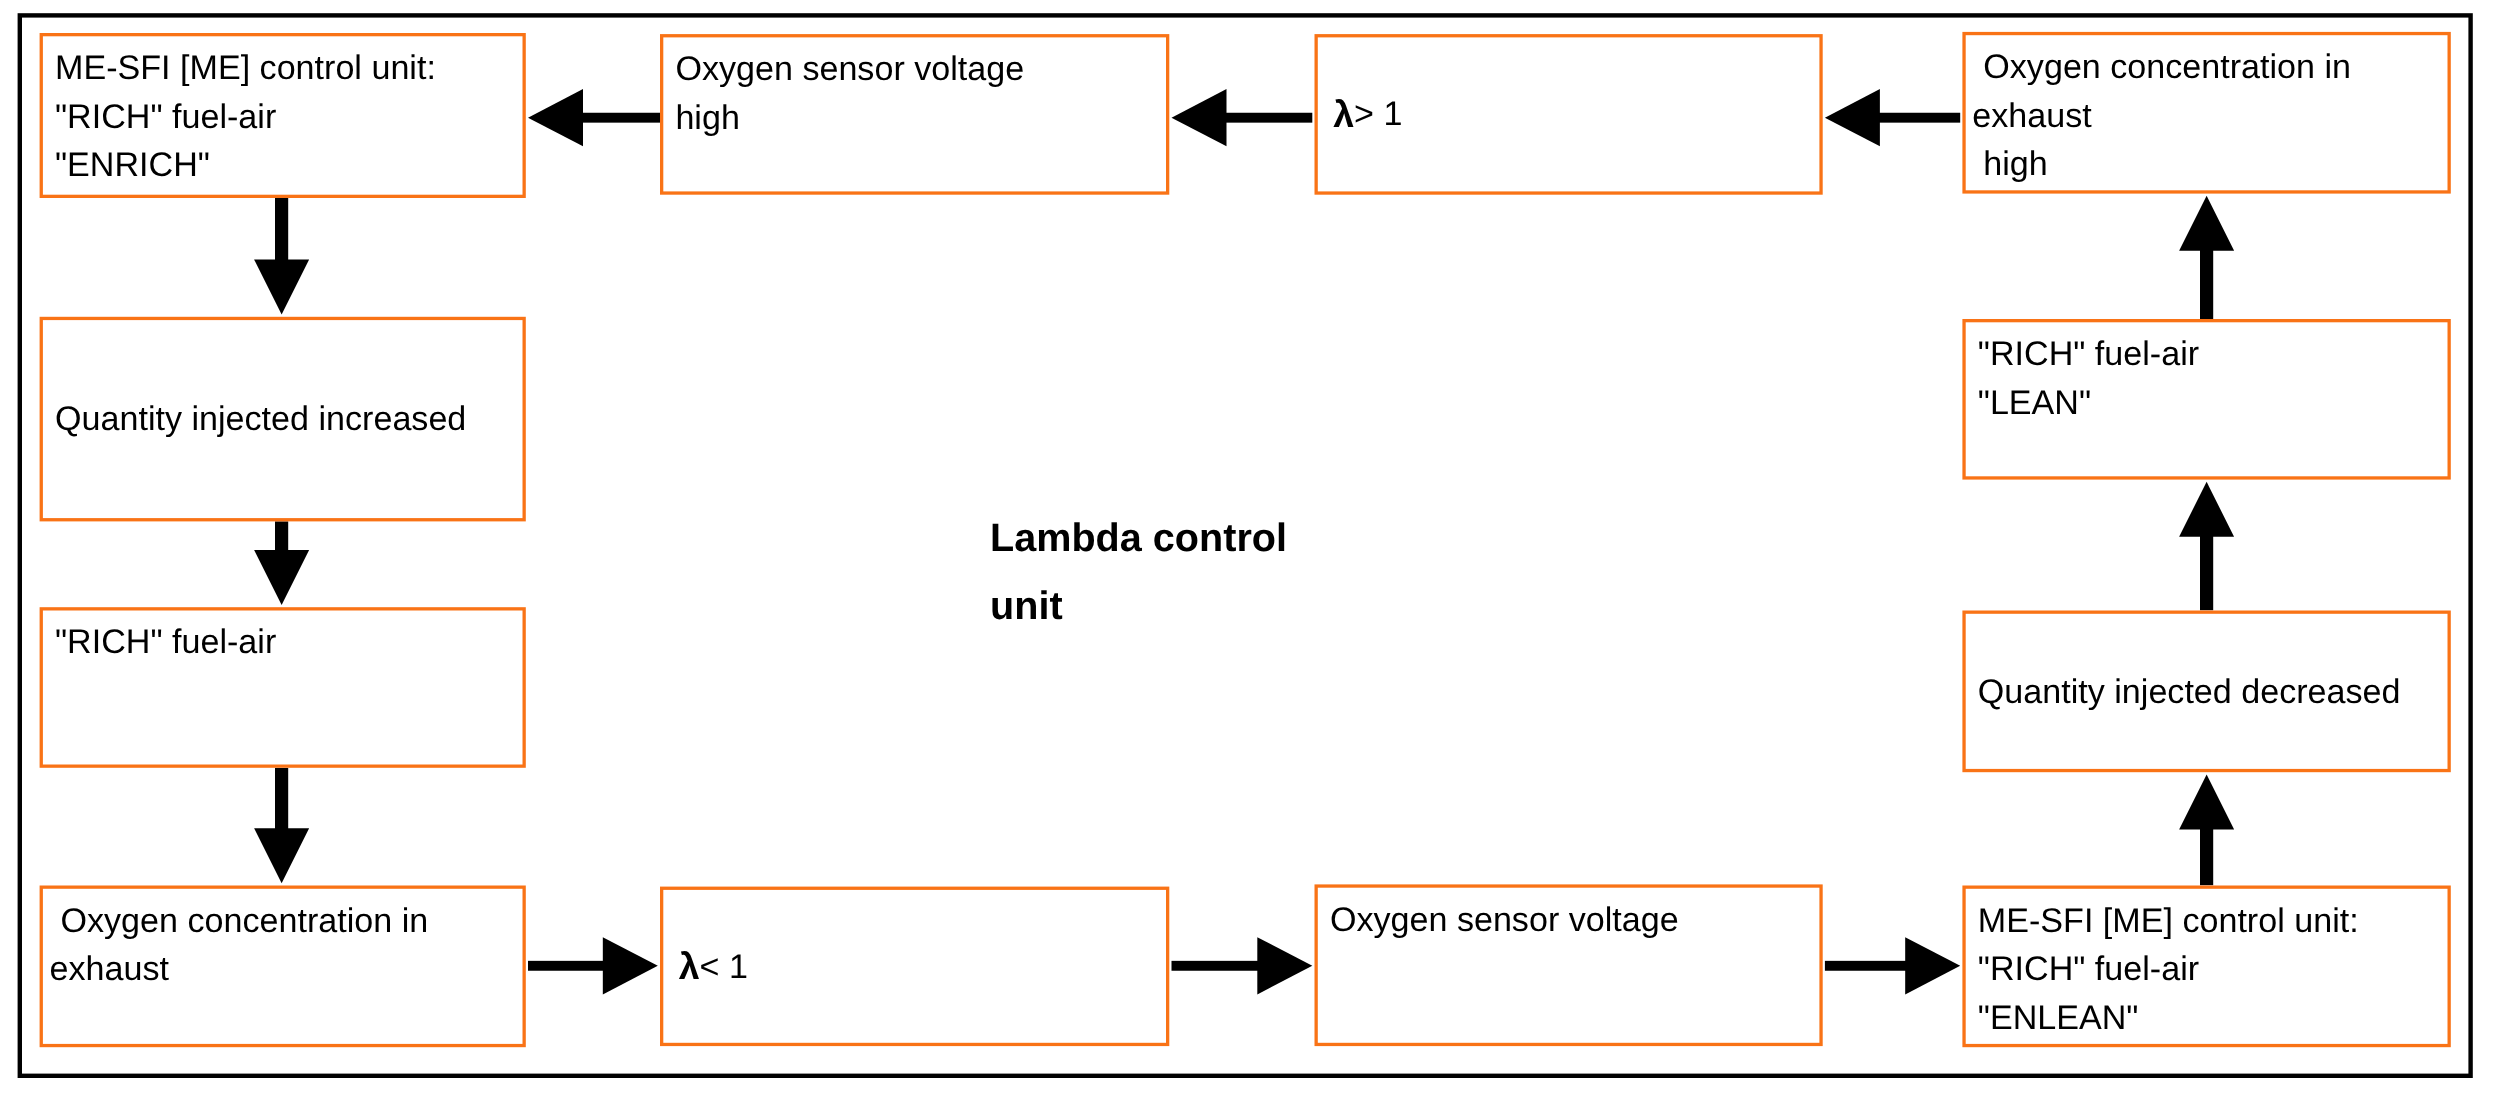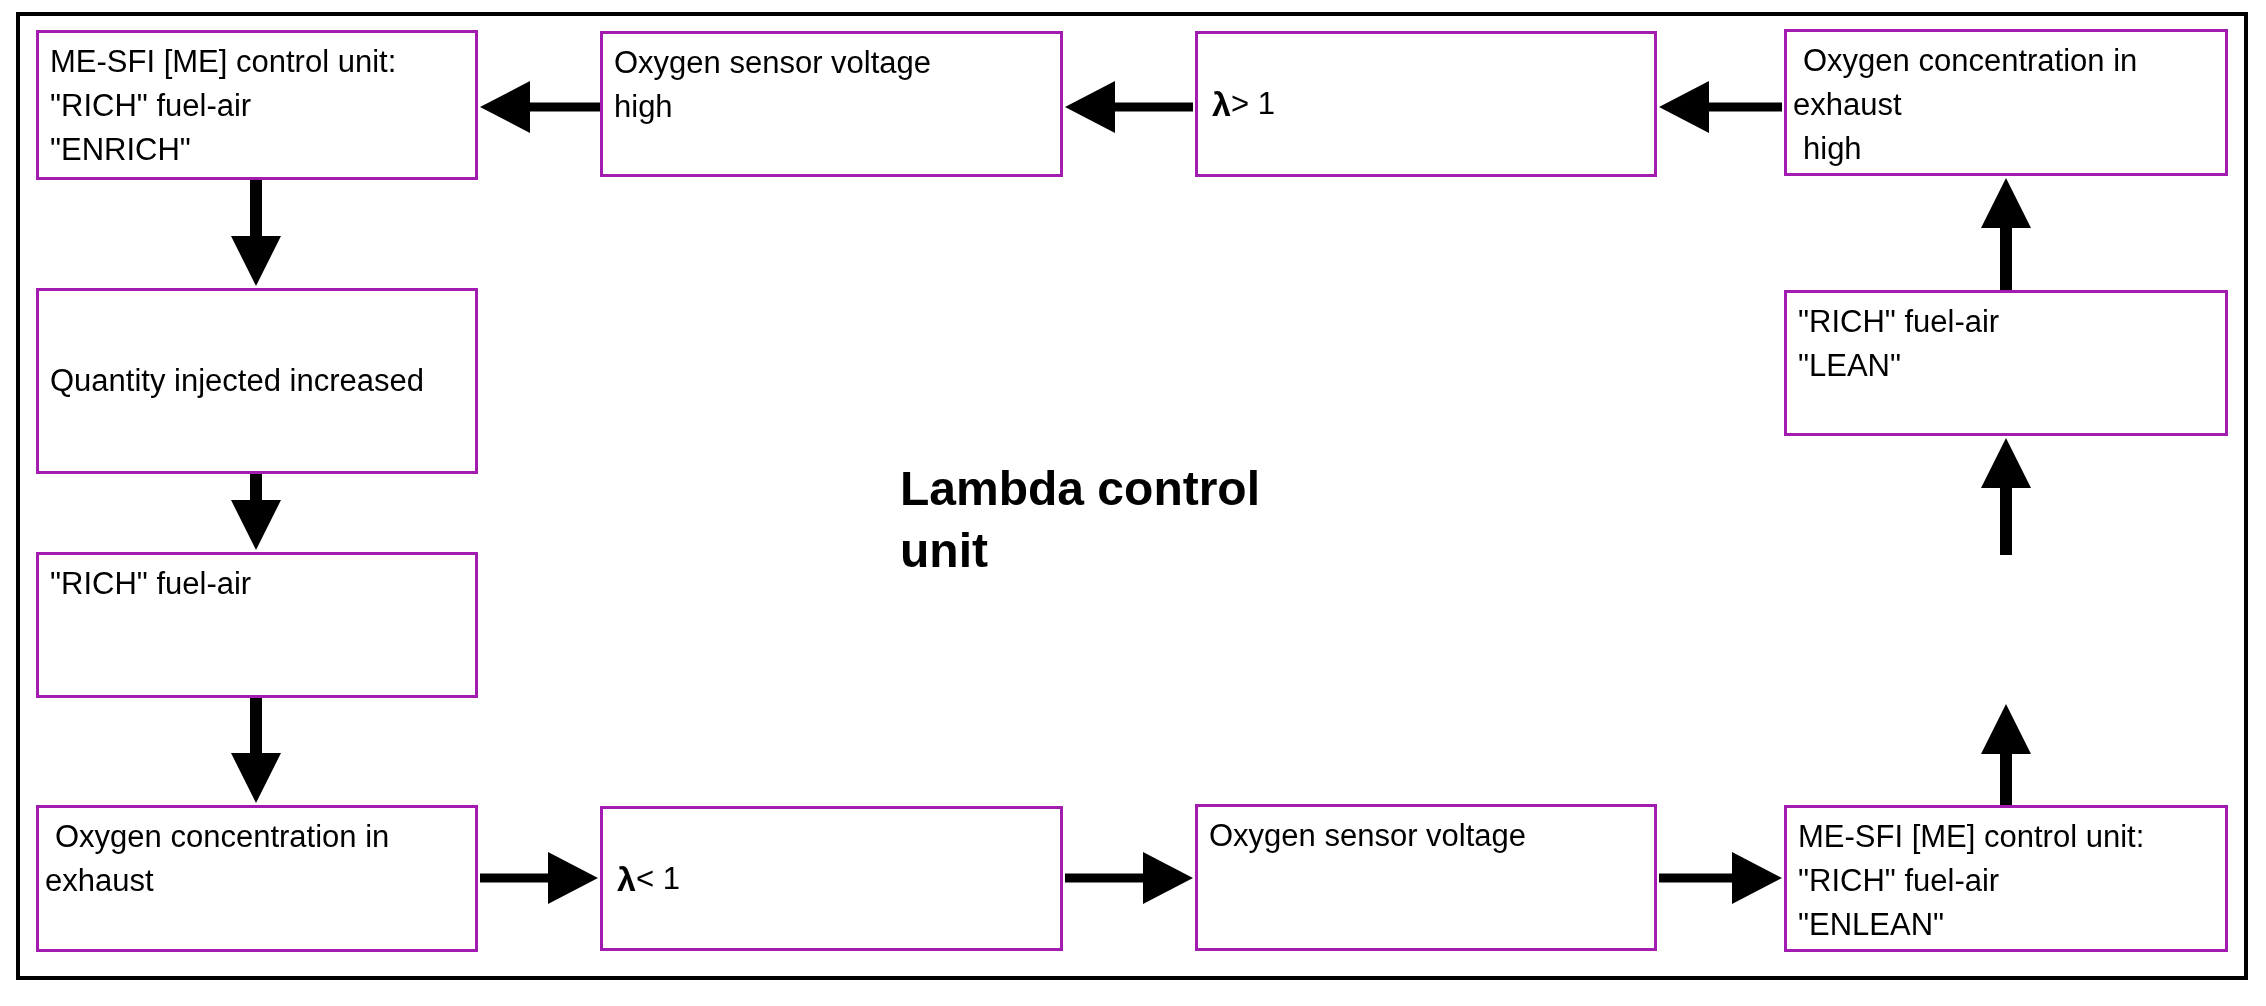--- a/index.html
+++ b/index.html
@@ -16,36 +16,36 @@
     left:16px; top:12px;
     width:2232px; height:968px;
     border:4px solid #000000;
     box-sizing:border-box;
     background:#ffffff;
   }
   .arrows { position:absolute; left:0; top:0; width:2266px; height:1006px; }
   .box {
     position:absolute;
     background:#ffffff;
-    border:3px solid #a21caf;
+    border:3px solid #f97316;
     box-sizing:border-box;
     font-size:31px;
     line-height:44px;
     padding:7px 8px 0 11px;
     white-space:nowrap;
   }
   .box.vcenter { display:flex; flex-direction:column; justify-content:center; padding-top:0; }
   .box.lambda { display:flex; flex-direction:row; align-items:center; padding-top:0; padding-left:14px; }
   .lam { font-weight:bold; font-size:34px; }
   .hang { padding-left:6px; }           
   .hang .ind { padding-left:10px; }
   .title {
     position:absolute;
     left:900px; top:458px;
-    font-size:48px; font-weight:bold;
+    font-size:36px; font-weight:bold;
     line-height:62px;
     white-space:nowrap;
   }
   
   #box-enrich-unit   { left:36px;   top:30px;  width:442px; height:150px; }
   #box-o2-drops      { left:600px;  top:31px;  width:463px; height:146px; }
   #box-lambda-gt     { left:1195px; top:31px;  width:462px; height:146px; }
   #box-o2-high       { left:1784px; top:29px;  width:444px; height:147px; }
   #box-qty-increased { left:36px;   top:288px; width:442px; height:186px; }
   #box-rich-mixture  { left:36px;   top:552px; width:442px; height:146px; }
@@ -160,20 +160,23 @@
   <div id="box-o2-increases" class="box">
     <div>Oxygen sensor voltage</div>
   </div>
 
   <div id="box-enlean-unit" class="box">
     <div>ME-SFI [ME] control unit:</div>
     <div>"RICH" fuel-air</div>
     <div>"ENLEAN"</div>
   </div>
 
+  <div id="box-qty-decreased" class="box vcenter">
+    <div>Quantity injected decreased</div>
+  </div>
 
   <div id="box-rich-lean" class="box">
     <div>"RICH" fuel-air</div>
     <div>"LEAN"</div>
   </div>
 
   <div class="title">
     <div>Lambda control</div>
     <div>unit</div>
   </div>

